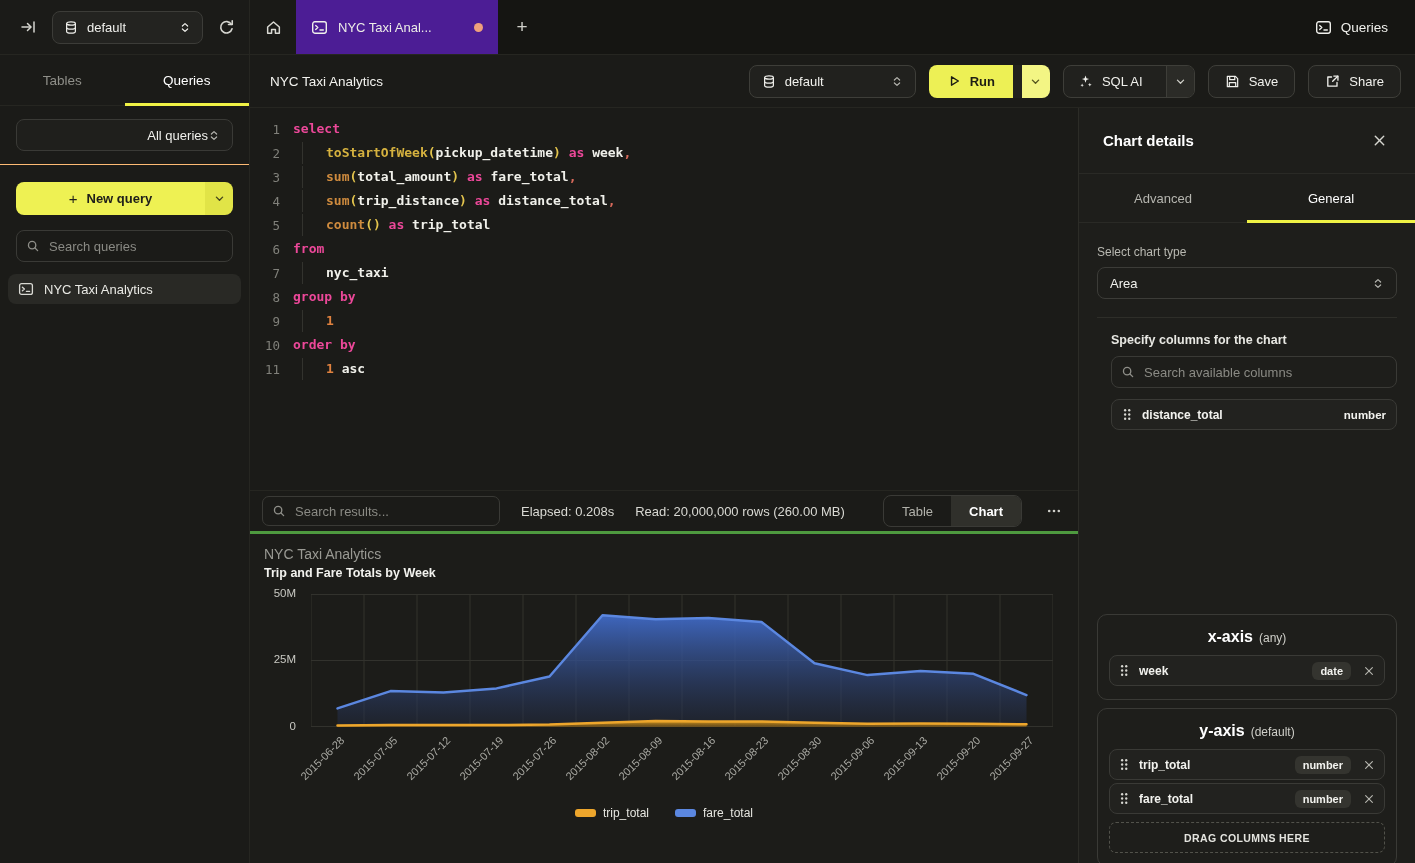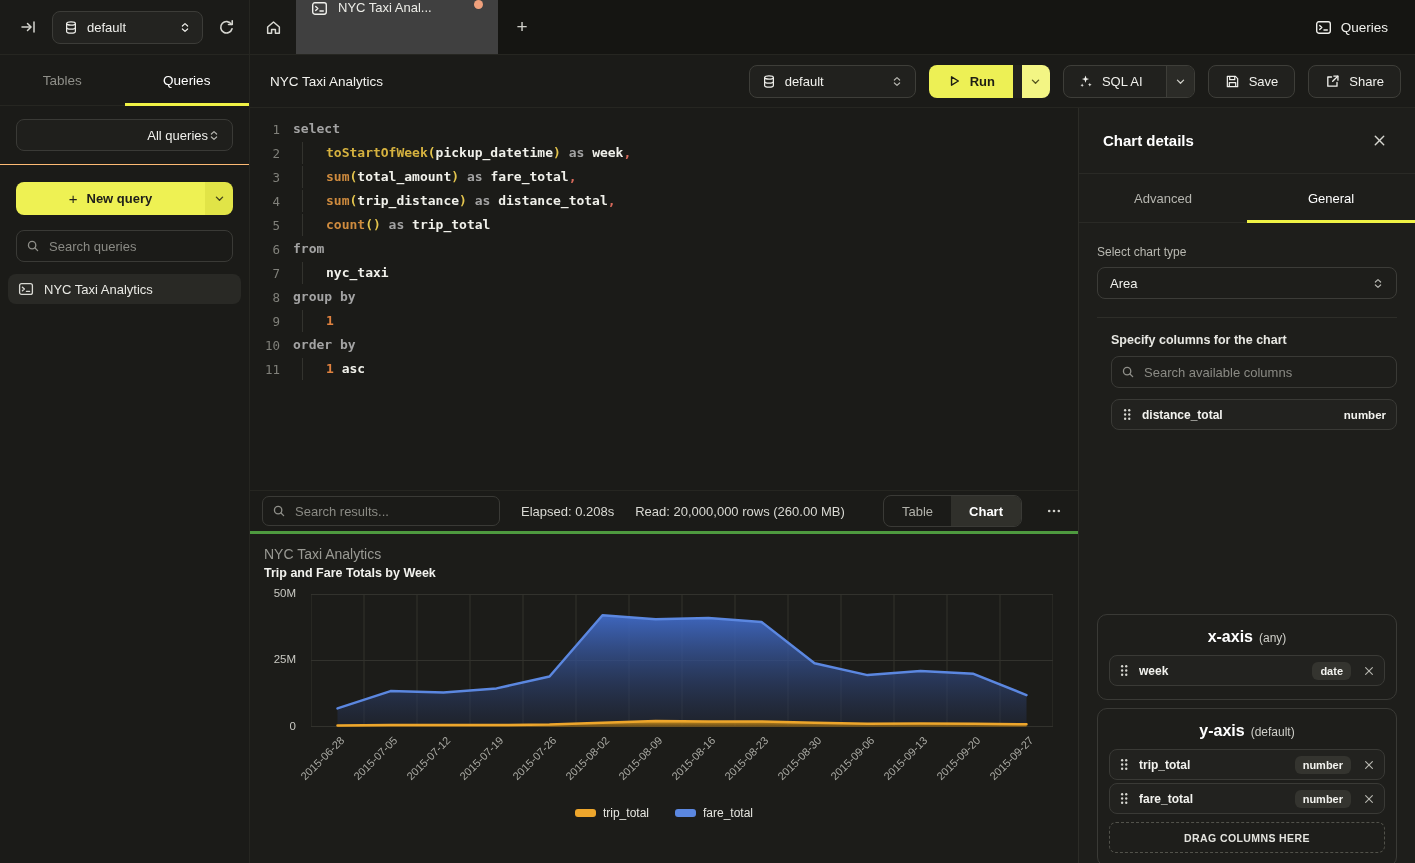--- a/index.html
+++ b/index.html
@@ -10,21 +10,21 @@
   .ico { flex:0 0 auto; }
 
   
   .topbar { position:absolute; left:0; top:0; width:1415px; height:55px; display:flex; background:#151512; border-bottom:1px solid #262621; }
   .topbar-left { width:250px; background:#1b1b18; border-right:1px solid #262621; display:flex; align-items:center; padding:0 14px 0 20px; gap:15px; }
   .icon-btn { display:flex; align-items:center; justify-content:center; color:#d6d6d0; cursor:pointer; }
   .db-select { flex:1; height:33px; border:1px solid #3c3c38; border-radius:8px; background:#232320; display:flex; align-items:center; gap:9px; padding:0 11px; cursor:pointer; }
   .db-select .lbl { flex:1; font-size:13px; color:#f0f0ec; }
   .tabstrip { flex:1; display:flex; align-items:stretch; }
   .home-tile { width:46px; display:flex; align-items:center; justify-content:center; background:#1a1a17; color:#d9d9d3; cursor:pointer; }
-  .tab { width:202px; display:flex; gap:10px; padding:0 15px; background:#404040; cursor:pointer; }
+  .tab { width:202px; display:flex; align-items:center; gap:10px; padding:0 15px; background:#4c1d95; cursor:pointer; }
   .tab .tab-label { flex:1; color:#ecece7; font-size:13px; white-space:nowrap; overflow:hidden; }
   .tab-dot { width:9px; height:9px; border-radius:50%; background:#efa07c; }
   .tab-plus { width:48px; display:flex; align-items:center; justify-content:center; color:#cfcfc9; font-size:19px; cursor:pointer; }
   .topbar-right { margin-left:auto; display:flex; align-items:center; gap:9px; padding-right:27px; color:#f0f0ec; font-size:13.5px; cursor:pointer; }
 
   
   .sidebar { position:absolute; left:0; top:55px; width:250px; bottom:0; background:#1b1b18; border-right:1px solid #262621; display:flex; flex-direction:column; }
   .side-tabs { height:51px; display:flex; border-bottom:1px solid #262621; }
   .side-tab { flex:1; display:flex; align-items:center; justify-content:center; font-size:13.5px; color:#8f8f89; position:relative; cursor:pointer; }
   .side-tab.active { color:#ffffff; }
@@ -61,21 +61,21 @@
   .sqlai-chev { height:100%; width:28px; display:flex; align-items:center; justify-content:center; background:#2b2b27; border-left:1px solid #3e3e39; color:#cfcfc9; }
 
   
   .center { position:absolute; left:250px; top:108px; width:828px; bottom:0; display:flex; flex-direction:column; background:#1b1b18; }
   .editor { height:382px; padding-top:9px; font-family:"DejaVu Sans Mono", monospace; font-size:13px; font-weight:700; overflow:hidden; }
   .ed-line { display:flex; height:24px; align-items:center; }
   .ed-num { width:30px; text-align:right; margin-right:13px; color:#80807a; font-weight:400; font-size:12.5px; }
   .ed-code { position:relative; white-space:pre; height:24px; line-height:24px; }
   .ed-code.ind { padding-left:33px; }
   .ed-code .guide { position:absolute; left:9px; top:1px; bottom:1px; width:1px; background:#33332e; }
-  .tk-kw { color:#a3a3a3; } .tk-fn { color:#cf8b3e; } .tk-fn2 { color:#d6b23f; }
+  .tk-kw { color:#ec4899; } .tk-fn { color:#cf8b3e; } .tk-fn2 { color:#d6b23f; }
   .tk-pr { color:#e3c44d; } .tk-id { color:#f0f0ea; } .tk-pu { color:#d96a5b; } .tk-num { color:#e0823f; }
 
   .results-bar { height:41px; border-top:1px solid #262621; display:flex; align-items:center; gap:21px; padding:0 13px 0 12px; }
   .results-bar .input-wrap { width:238px; }
   .results-bar .input-wrap input { height:30px; border-radius:7px; }
   .stat { color:#d9d9d3; font-size:13px; white-space:nowrap; }
   .seg { margin-left:auto; display:flex; height:32px; border:1px solid #3a3a36; border-radius:8px; overflow:hidden; }
   .seg-btn { padding:0 18px; display:flex; align-items:center; color:#b2b2ab; font-size:13px; cursor:pointer; }
   .seg-btn.active { background:#30302b; color:#ffffff; font-weight:600; }
   .more-btn { color:#cfcfc9; display:flex; align-items:center; padding:0 3px; cursor:pointer; }

